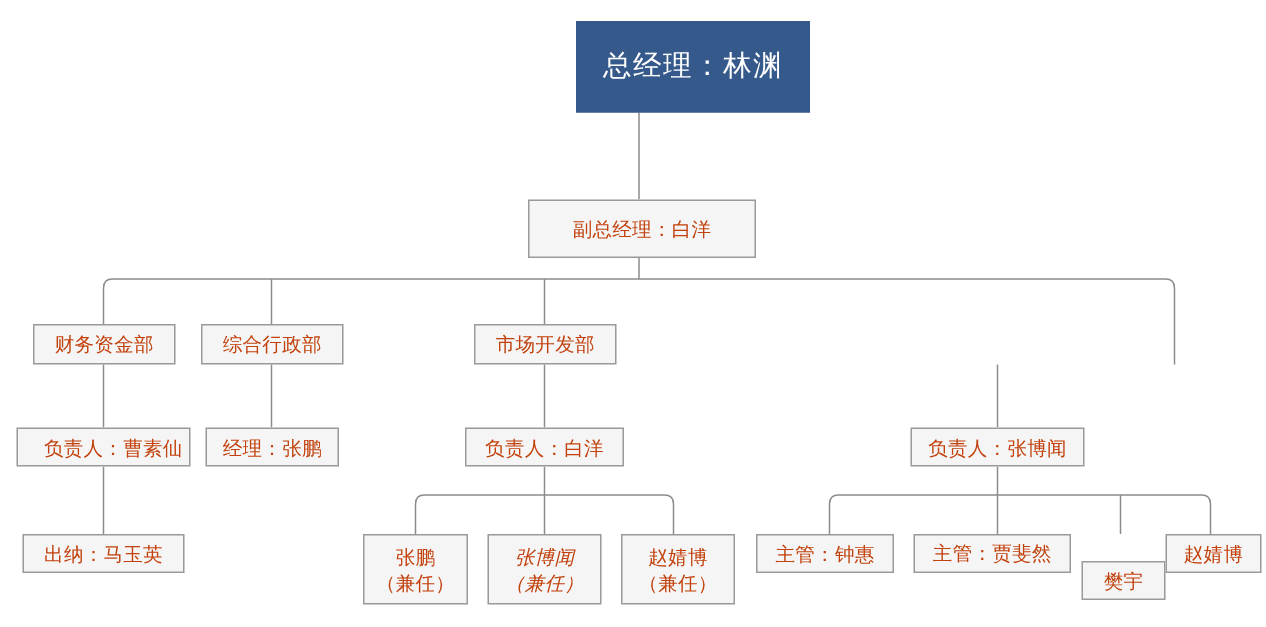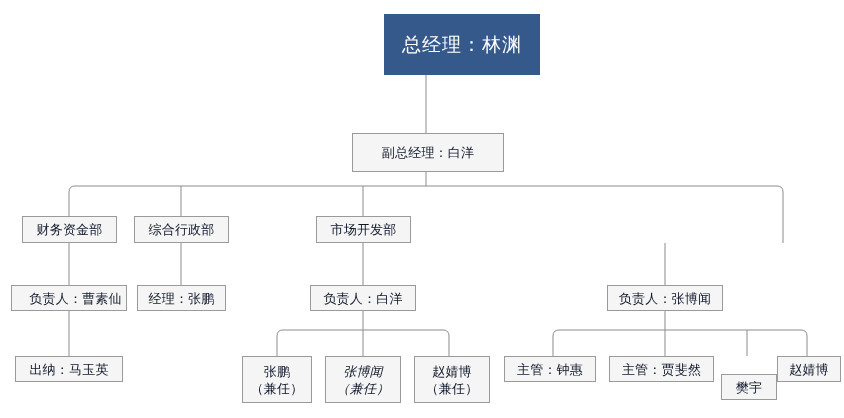--- a/index.html
+++ b/index.html
@@ -29,21 +29,21 @@
   .node {
     position: absolute;
     box-sizing: border-box;
     display: flex;
     flex-direction: column;
     align-items: center;
     justify-content: center;
     text-align: center;
     border: 1px solid #9a9a9a;
     background: #f5f5f5;
-    color: #0f172a;
+    color: #c2410c;
     font-size: 13px;
     line-height: 17px;
     letter-spacing: 0.2px;
     white-space: nowrap;
   }
   .node.root {
     background: #36598b;
     border: 1px solid #36598b;
     color: #ffffff;
     font-size: 19px;
@@ -141,21 +141,21 @@
 
   <div class="node" style="left:414px; top:356px; width:76px; height:47px;">
     <span class="line1">赵婧博</span>
     <span class="line2">（兼任）</span>
   </div>
 
   <div class="node" style="left:504px; top:356px; width:92px; height:26px;">
     <span>主管：钟惠</span>
   </div>
 
-  <div class="node" style="left:609px; top:356px; width:105px; height:26px;">
+  <div class="node" style="left:609px; top:356px; width:105px; height:26px;font-family:Liberation Mono, monospace;">
     <span>主管：贾斐然</span>
   </div>
 
   <div class="node" style="left:721px; top:356px; width:56px; height:26px;margin-top:18px;">
     <span>樊宇</span>
   </div>
 
   <div class="node" style="left:777px; top:356px; width:64px; height:26px;">
     <span>赵婧博</span>
   </div>

